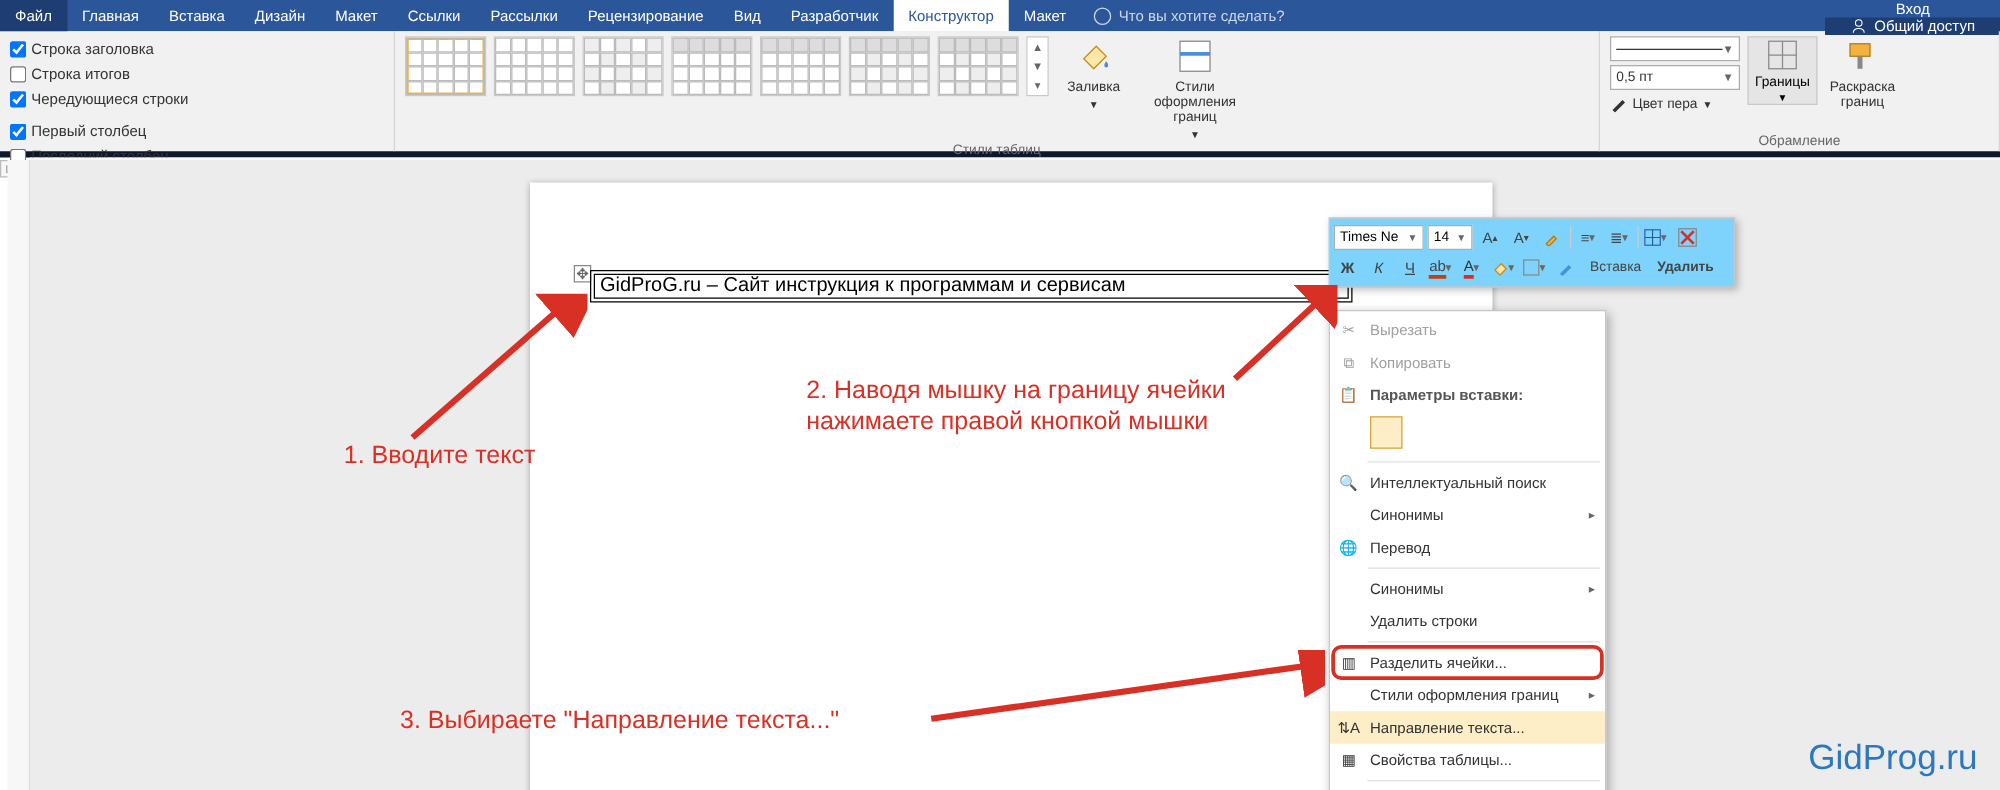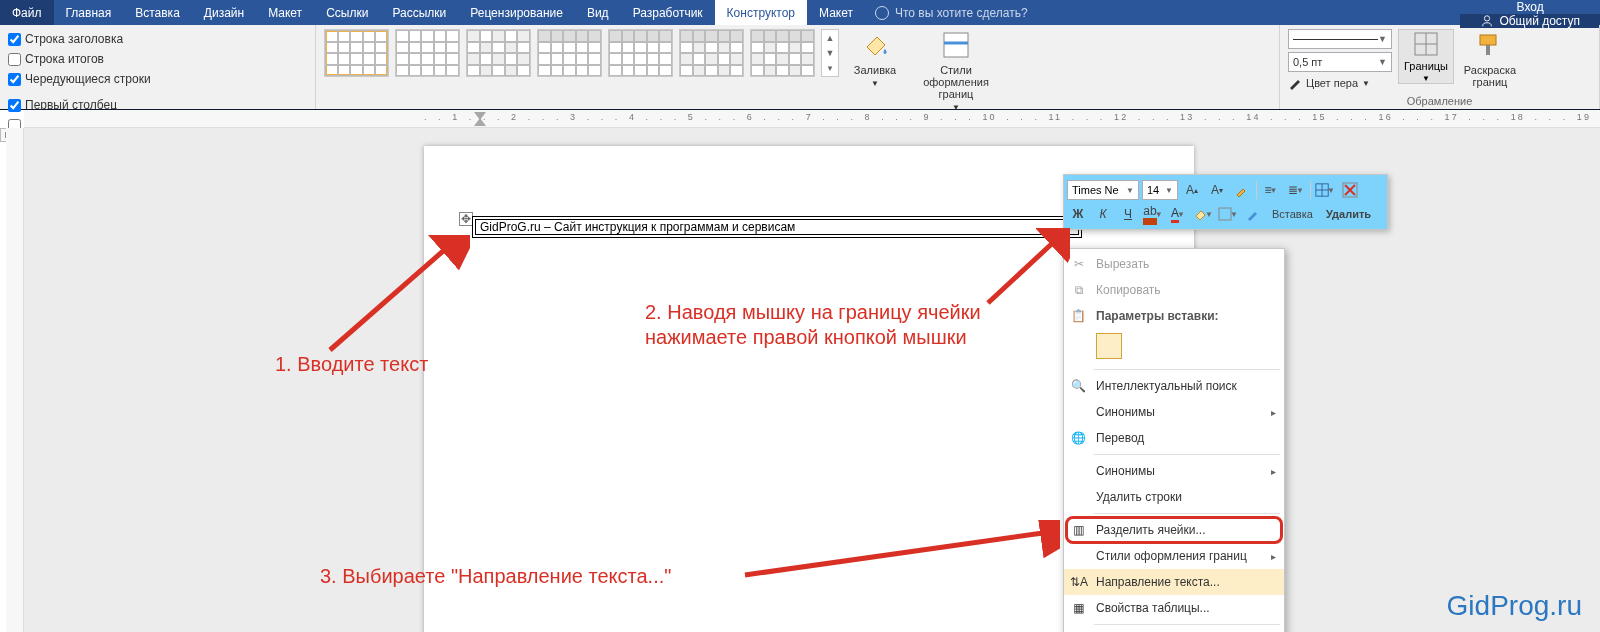--- a/index.html
+++ b/index.html
@@ -11,21 +11,21 @@
 .menubar .mi.active { background:#fff; color:#2b579a; }
 .menubar .mi.file { background:#1e3e73; }
 .menubar .spacer { flex:1; display:flex; align-items:center; padding-left:10px; color:#cbd7eb; }
 .menubar .spacer .bulb { width:14px;height:14px;border:1px solid #cbd7eb;border-radius:50%;margin-right:6px;display:inline-block;position:relative;}
 .menubar .right { display:flex; align-items:center;flex-direction:column; }
 .menubar .right .link { padding:0 12px; cursor:pointer; }
 .menubar .right .share { background:#1e3e73; padding:0 20px; display:flex; align-items:center; gap:5px; }
 .share svg{width:14px;height:14px;}
 
 
-.ribbon { height:85px; background:#f1f1f1; border-bottom:1px solid #0f172a; display:flex; }
+.ribbon { height:101px; background:#f1f1f1; border-bottom:5px solid #0f172a; display:flex; }
 .rgroup { border-right:1px solid #d4d4d4; padding:4px 8px 2px; display:flex; flex-direction:column; }
 .rgroup .body { flex:1; display:flex; align-items:flex-start; gap:6px; }
 .rgroup .lbl { text-align:center; font-size:11px; color:#666; padding-top:2px; }
 
 .chk { display:flex; align-items:center; gap:4px; font-size:12px; color:#333; height:20px;}
 .chk input { width:13px; height:13px; }
 
 .tbl-style { width:65px; height:48px; border:1px solid #c9c9c9; background:#fff; display:inline-block; position:relative; }
 .tbl-style.sel{box-shadow:0 0 0 2px #f3b13f inset;}
 .tbl-style .grid{display:grid;grid-template-columns:repeat(5,1fr);grid-template-rows:repeat(4,1fr);height:100%;}
@@ -42,21 +42,21 @@
 .pen-line{display:flex;align-items:center;gap:4px;font-size:11px;color:#333;margin-top:4px;}
 .btn-borders{display:flex;flex-direction:column;align-items:center;width:56px;padding:0;background:#e5e5e5;border:1px solid #c9c9c9;font-size:11px;gap:2px;cursor:pointer;}
 .btn-borders .ico{width:28px;height:28px;}
 
 
 .ruler-h{height:18px;background:#f7f7f7;border-bottom:1px solid #ddd;margin-left:24px;position:relative;font-size:9px;color:#777;}
 .ruler-v{width:18px;background:#f7f7f7;border-right:1px solid #ddd;position:absolute;left:6px;top:128px;bottom:0;font-size:9px;color:#777;}
 .workspace{position:absolute;left:24px;top:128px;right:0;bottom:0;background:#ececec;}
 .page{position:absolute;left:400px;top:18px;width:770px;height:580px;background:#fff;box-shadow:0 0 5px rgba(0,0,0,.3);}
 .tbl-anchor{position:absolute;left:35px;top:66px;width:14px;height:14px;border:1px solid #888;display:flex;align-items:center;justify-content:center;color:#666;font-size:12px;cursor:move;}
-.doc-table{position:absolute;left:48px;top:70px;width:610px;border:1px solid #000;font-family:"Times New Roman",serif;font-size:12px;}
+.doc-table{position:absolute;left:48px;top:70px;width:610px;border:1px solid #000;font-family:"Times New Roman",serif;font-size:16px;}
 .doc-table td{padding:0 4px;border:1px solid #000;}
 
 
 .mini-tb{position:absolute;left:1063px;top:174px;width:325px;background:#7dd3fc;border:1px solid #c7c7c7;box-shadow:2px 2px 6px rgba(0,0,0,.25);padding:3px;}
 .mini-tb .row{display:flex;align-items:center;gap:3px;height:24px;}
 .mini-tb .sel{height:20px;border:1px solid #abadb3;background:#fff;font-size:11px;display:flex;align-items:center;padding:0 4px;}
 .mini-tb .btn{width:22px;height:22px;display:flex;align-items:center;justify-content:center;border:1px solid transparent;cursor:pointer;font-size:12px;color:#444;position:relative;}
 .mini-tb .arr{font-size:8px;color:#666;margin-left:-2px;}
 .mini-tb .txtbtn{padding:0 4px;font-size:11px;}
 .bold{font-weight:bold;}
@@ -446,21 +446,21 @@
           <line x1="3" y1="3" x2="13" y2="13" stroke="#d93025" stroke-width="2"></line>
           <line x1="13" y1="3" x2="3" y2="13" stroke="#d93025" stroke-width="2"></line>
         </svg>
       </div>
   </div>
   <div class="row">
     <div class="btn bold">Ж</div>
     <div class="btn ital">К</div>
     <div class="btn under">Ч</div>
     <div class="btn">
-        <span style="border-bottom:7px solid #c2410c;">ab</span>
+        <span style="border-bottom:3px solid #c2410c;">ab</span>
         <span class="arr">▼</span>
       </div>
     <div class="btn">
         <span style="border-bottom:3px solid #d93025;color:#333;">A</span>
         <span class="arr">▼</span>
       </div>
     <div class="btn">
         <svg width="14" height="14" viewBox="0 0 14 14">
           <path d="M3 9 L8 4 L12 8 L7 13Z" fill="#fce7a6" stroke="#c78a1b"></path>
         </svg>

